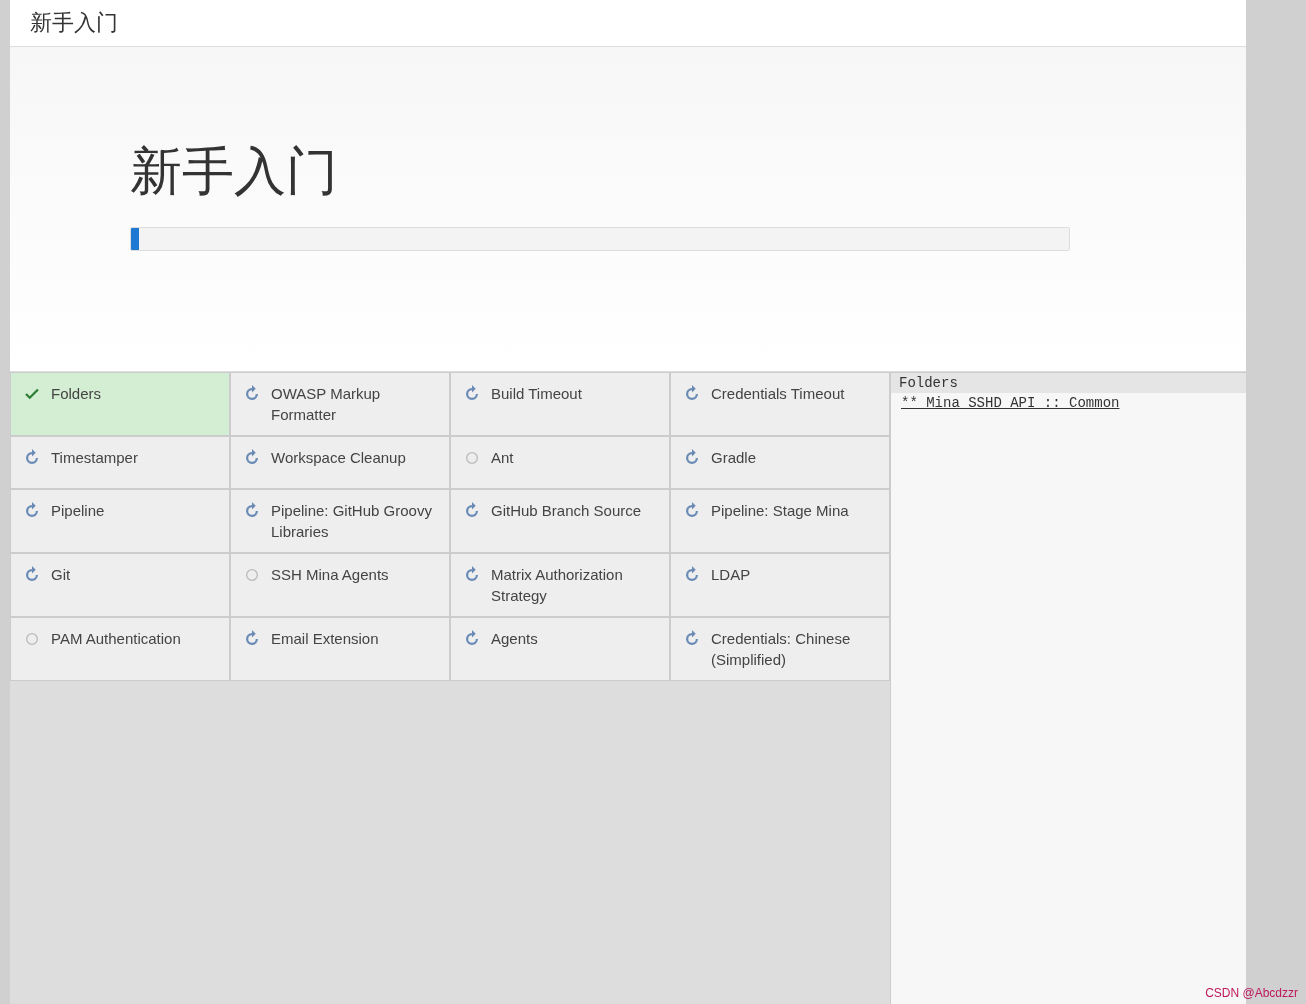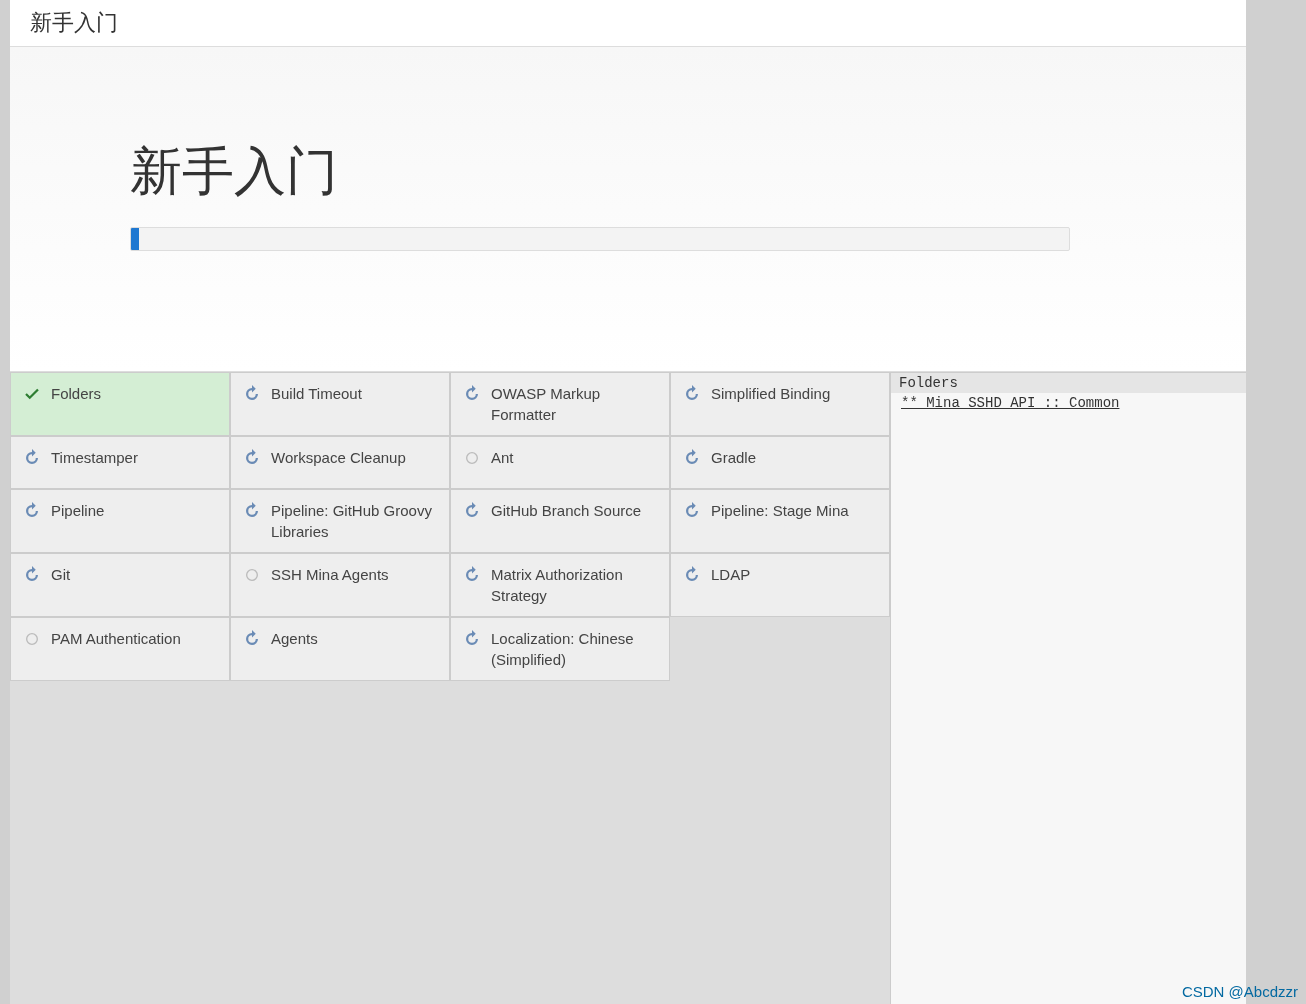--- a/index.html
+++ b/index.html
@@ -115,22 +115,22 @@
       font-family: "Courier New", monospace;
       font-size: 14px;
       color: #333;
       white-space: pre;
       text-decoration: underline;
     }
     .watermark {
       position: absolute;
       bottom: 4px;
       right: 8px;
-      font-size: 15px;
-      color: #0369a1;
+      font-size: 12px;
+      color: #be185d;
       font-family: Arial, sans-serif;
     }
     svg { display: block; }
   </style>
 </head>
 <body>
 
 <div class="main-container">
 
   <div class="top-bar">
@@ -153,37 +153,37 @@
             </svg>
           </div>
           <div class="plugin-label">Folders</div>
         </div>
         <div class="plugin-cell">
           <div class="plugin-icon">
             <svg width="18" height="18" viewBox="0 0 24 24">
               <path fill="#6a8bb5" d="M12 4 A8 8 0 1 0 20 12 L17 12 A5 5 0 1 1 12 7 L12 10 L17 5 L12 0 Z"></path>
             </svg>
           </div>
+          <div class="plugin-label">OWASP Markup Formatter</div>
+        </div>
+        <div class="plugin-cell">
+          <div class="plugin-icon">
+            <svg width="18" height="18" viewBox="0 0 24 24">
+              <path fill="#6a8bb5" d="M12 4 A8 8 0 1 0 20 12 L17 12 A5 5 0 1 1 12 7 L12 10 L17 5 L12 0 Z"></path>
+            </svg>
+          </div>
           <div class="plugin-label">Build Timeout</div>
         </div>
         <div class="plugin-cell">
           <div class="plugin-icon">
             <svg width="18" height="18" viewBox="0 0 24 24">
               <path fill="#6a8bb5" d="M12 4 A8 8 0 1 0 20 12 L17 12 A5 5 0 1 1 12 7 L12 10 L17 5 L12 0 Z"></path>
             </svg>
           </div>
-          <div class="plugin-label">OWASP Markup Formatter</div>
-        </div>
-        <div class="plugin-cell">
-          <div class="plugin-icon">
-            <svg width="18" height="18" viewBox="0 0 24 24">
-              <path fill="#6a8bb5" d="M12 4 A8 8 0 1 0 20 12 L17 12 A5 5 0 1 1 12 7 L12 10 L17 5 L12 0 Z"></path>
-            </svg>
-          </div>
-          <div class="plugin-label">Simplified Binding</div>
+          <div class="plugin-label">Credentials Timeout</div>
         </div>
         <div class="plugin-cell">
           <div class="plugin-icon">
             <svg width="18" height="18" viewBox="0 0 24 24">
               <path fill="#6a8bb5" d="M12 4 A8 8 0 1 0 20 12 L17 12 A5 5 0 1 1 12 7 L12 10 L17 5 L12 0 Z"></path>
             </svg>
           </div>
           <div class="plugin-label">Timestamper</div>
         </div>
         <div class="plugin-cell">
@@ -281,29 +281,37 @@
             </svg>
           </div>
           <div class="plugin-label">PAM Authentication</div>
         </div>
         <div class="plugin-cell">
           <div class="plugin-icon">
             <svg width="18" height="18" viewBox="0 0 24 24">
               <path fill="#6a8bb5" d="M12 4 A8 8 0 1 0 20 12 L17 12 A5 5 0 1 1 12 7 L12 10 L17 5 L12 0 Z"></path>
             </svg>
           </div>
+          <div class="plugin-label">Email Extension</div>
+        </div>
+        <div class="plugin-cell">
+          <div class="plugin-icon">
+            <svg width="18" height="18" viewBox="0 0 24 24">
+              <path fill="#6a8bb5" d="M12 4 A8 8 0 1 0 20 12 L17 12 A5 5 0 1 1 12 7 L12 10 L17 5 L12 0 Z"></path>
+            </svg>
+          </div>
           <div class="plugin-label">Agents</div>
         </div>
         <div class="plugin-cell">
           <div class="plugin-icon">
             <svg width="18" height="18" viewBox="0 0 24 24">
               <path fill="#6a8bb5" d="M12 4 A8 8 0 1 0 20 12 L17 12 A5 5 0 1 1 12 7 L12 10 L17 5 L12 0 Z"></path>
             </svg>
           </div>
-          <div class="plugin-label">Localization: Chinese (Simplified)</div>
+          <div class="plugin-label">Credentials: Chinese (Simplified)</div>
         </div>
       </div>
     <div class="side-panel">
       <div class="side-header">Folders</div>
       <div class="side-line">** Mina SSHD API :: Common</div>
     </div>
   </div>
 
 </div>
 

